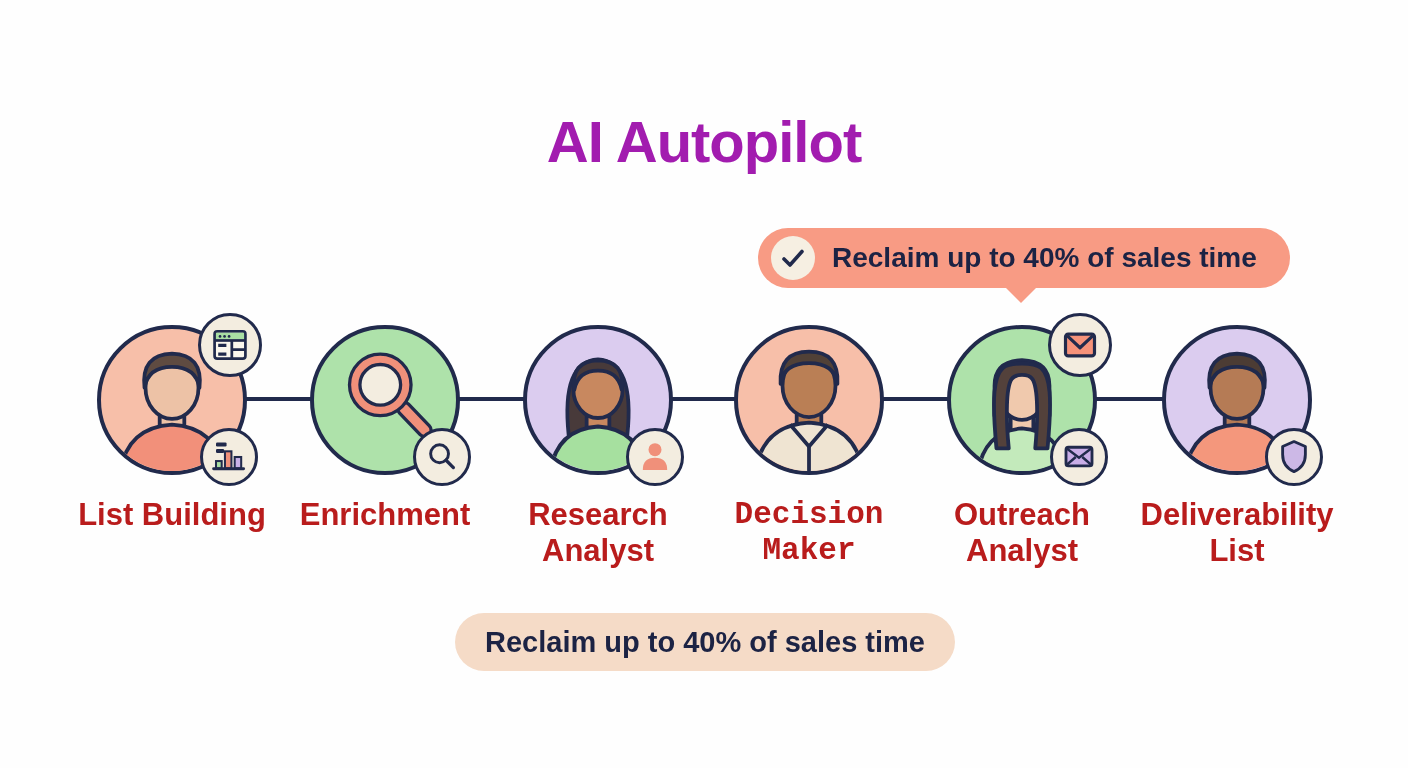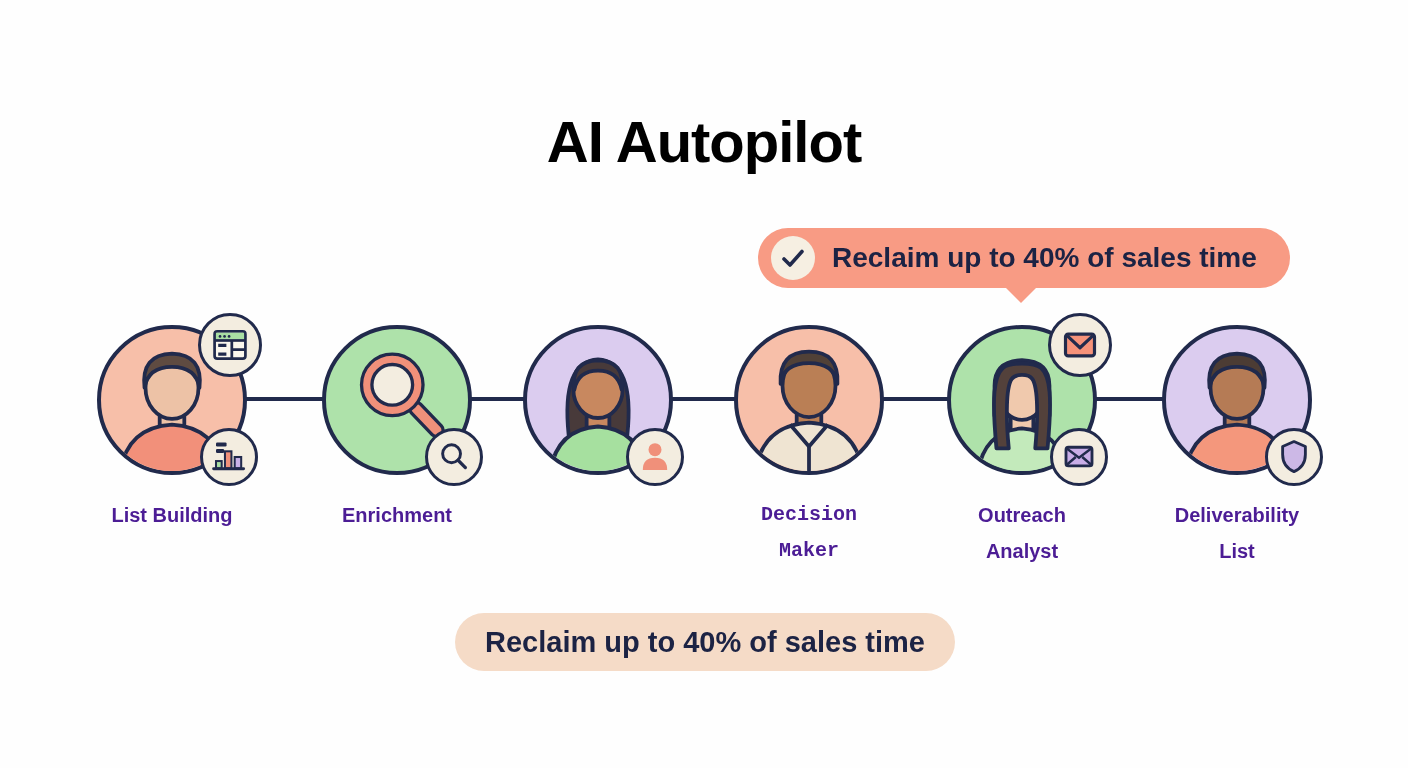--- a/index.html
+++ b/index.html
@@ -11,21 +11,21 @@
   #stage{
     position:relative;
     width:1408px;height:768px;
     background:#fefefe;
     overflow:hidden;
   }
   .title{
     position:absolute;left:0;top:108px;width:100%;
     text-align:center;
     font-size:58px;font-weight:800;letter-spacing:-1px;
-    color:#000000;
+    color:#a21caf;
   }
   
   .callout{
     position:absolute;left:758px;top:228px;
     width:532px;height:60px;
     background:#f89b84;
     border-radius:30px;
     display:flex;align-items:center;
     z-index:6;
   }
@@ -69,22 +69,22 @@
     background:#f3ede0;
     border:3.5px solid #212a4c;border-radius:50%;
     z-index:3;
   }
   .badge svg{display:block;width:100%;height:100%;}
   .badge.top-right{left:101px;top:-12px;width:64px;height:64px;}
   .badge.bottom-right{left:103px;top:103px;width:58px;height:58px;}
   .step-label{
     position:absolute;left:-45px;top:172px;width:240px;
     text-align:center;
-    font-size:20px;font-weight:700;line-height:36px;
-    color:#4c1d95;
+    font-size:31px;font-weight:700;line-height:36px;
+    color:#b91c1c;
     white-space:pre-line;
   }
   
   .bottom-pill{
     position:absolute;left:455px;top:613px;
     width:500px;height:58px;border-radius:29px;
     background:#f5dbc7;
     display:flex;align-items:center;justify-content:center;
     z-index:5;
   }
@@ -140,21 +140,21 @@
           <svg viewBox="0 0 64 64">
             <rect x="16" y="14" width="13" height="5" rx="1.5" fill="#212a4c"></rect>
             <rect x="16" y="22" width="10" height="5" rx="1.5" fill="#212a4c"></rect>
             <rect x="16" y="37" width="7" height="9" fill="#a9dfa3" stroke="#212a4c" stroke-width="2.5"></rect>
             <rect x="27" y="25" width="8" height="21" fill="#f0907a" stroke="#212a4c" stroke-width="2.5"></rect>
             <rect x="39" y="32" width="8" height="14" fill="#c9b2e8" stroke="#212a4c" stroke-width="2.5"></rect>
             <path d="M13 46.5 h37" stroke="#212a4c" stroke-width="3.5" stroke-linecap="round" fill="none"></path>
           </svg>
         </div>
       </div>
-      <div class="step-node" style="left: 322px;">
+      <div class="step-node" style="left: 310px;">
     <div class="step-circle" style="background: rgb(174, 226, 170);">
       <span class="avatar-slot"><svg viewBox="0 0 150 150">
               <g stroke-linecap="round">
                 <line x1="95" y1="84" x2="117" y2="107" stroke="#212a4c" stroke-width="17"></line>
                 <line x1="95" y1="84" x2="117" y2="107" stroke="#f0907a" stroke-width="10"></line>
                 <circle cx="70" cy="59" r="27" fill="#f3ede0" stroke="#f0907a" stroke-width="10"></circle>
                 <circle cx="70" cy="59" r="32.5" fill="none" stroke="#212a4c" stroke-width="3.5"></circle>
                 <circle cx="70" cy="59" r="21.5" fill="none" stroke="#212a4c" stroke-width="3.5"></circle>
               </g>
             </svg></span>
@@ -172,20 +172,22 @@
       <span class="avatar-slot"><svg viewBox="0 0 150 150">
               <g stroke="#212a4c" stroke-width="4" stroke-linejoin="round">
                 <path d="M44 112 Q36 34 75 32 Q114 34 106 112 Q106 121 97 121 L53 121 Q44 121 44 112 Z" fill="#483a3a"></path>
                 <path d="M63 84 h24 v24 h-24 z" fill="#c8885f"></path>
                 <ellipse cx="75" cy="64" rx="26" ry="30" fill="#c8885f"></ellipse>
                 <path d="M50 64 Q46 34 75 33 Q104 34 100 64 Q96 44 75 44 Q54 44 50 64 Z" fill="#483a3a"></path>
                 <path d="M24 154 Q30 106 75 103 Q120 106 126 154 Z" fill="#a6e09f"></path>
               </g>
             </svg></span>
     </div>
+    <div class="step-label">Research
+Analyst</div>
   <div class="badge bottom-right">
           <svg viewBox="0 0 64 64">
             <circle cx="32" cy="23" r="8" fill="#f0907a"></circle>
             <path d="M17 48 Q17 33 32 33 Q47 33 47 48 Z" fill="#f0907a"></path>
           </svg>
         </div>
       </div>
       <div class="step-node" style="left: 734px; font-family: Liberation Mono, monospace;">
     <div class="step-circle" style="background: rgb(247, 191, 169);">
       <span class="avatar-slot"><svg viewBox="0 0 150 150">

